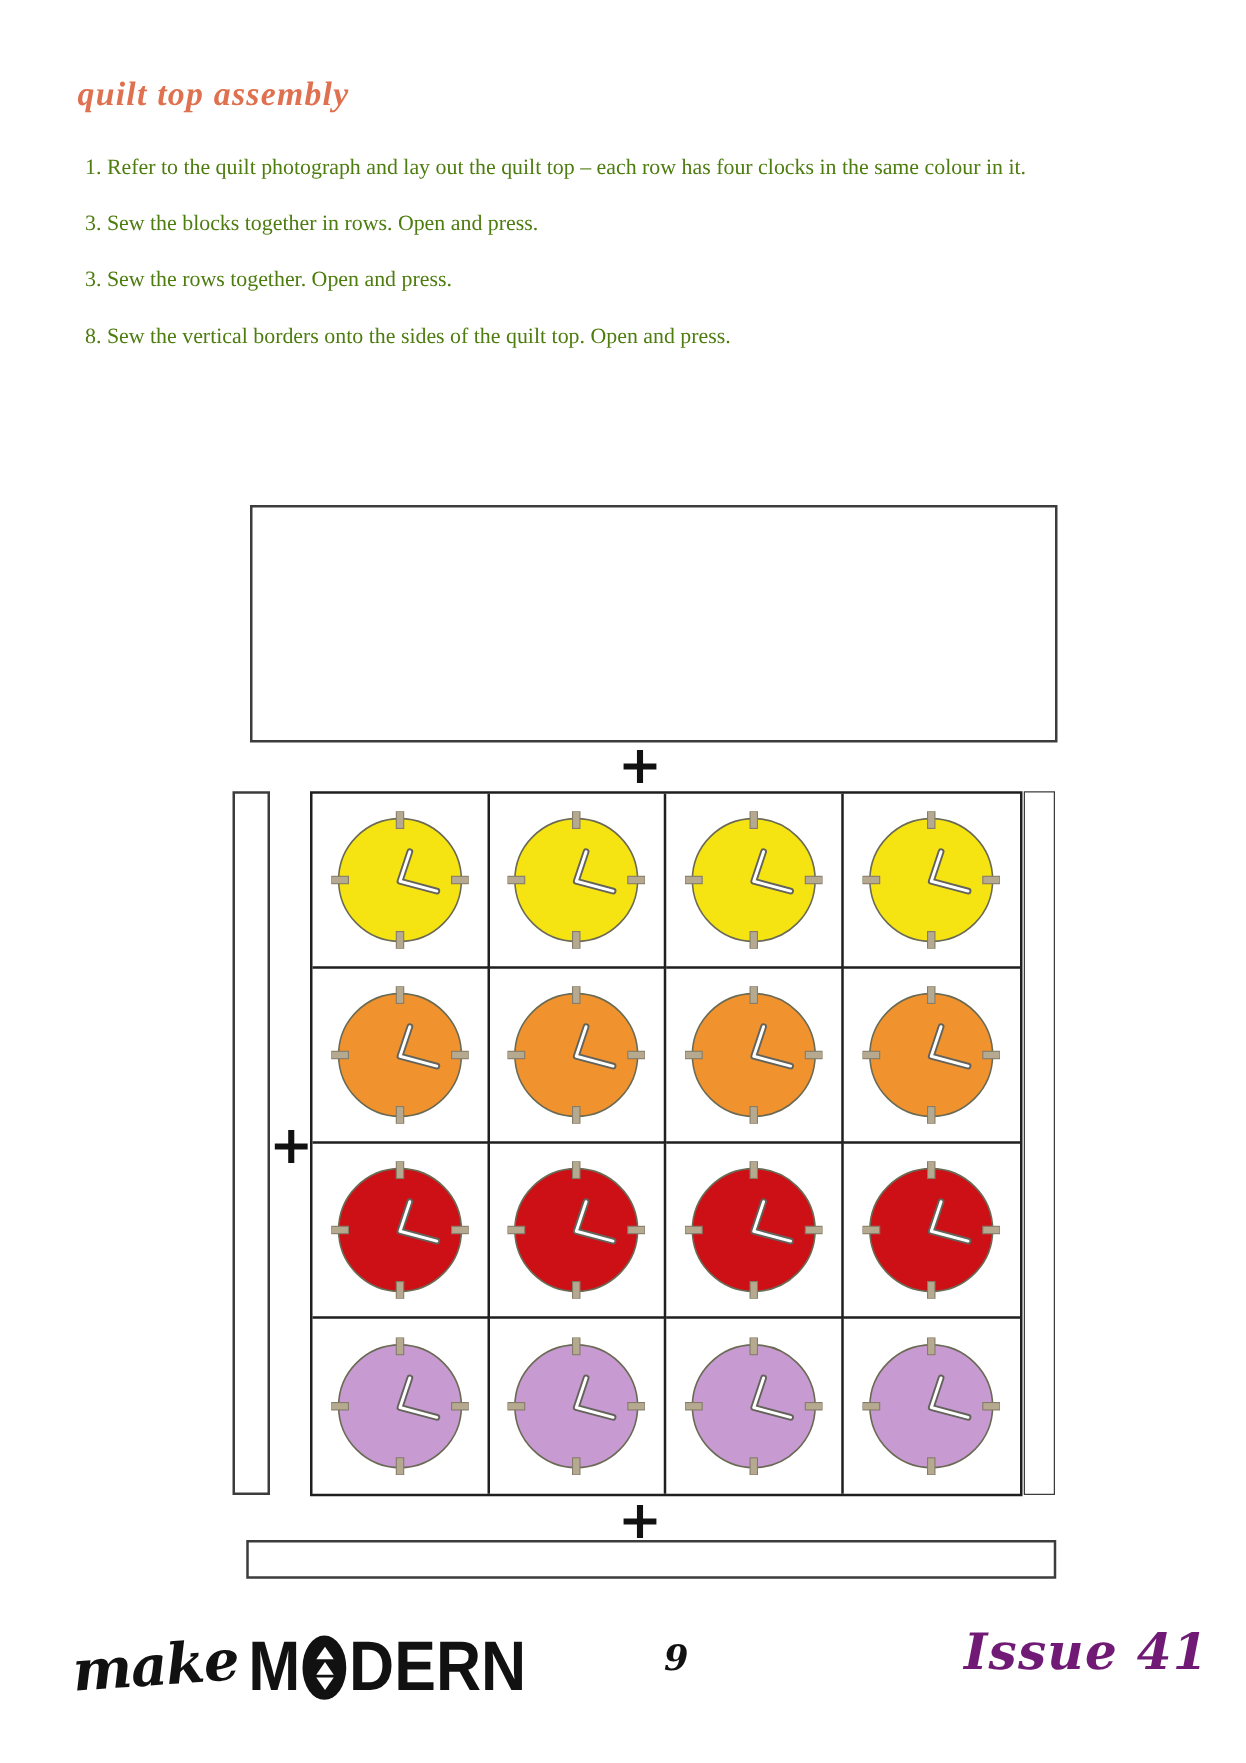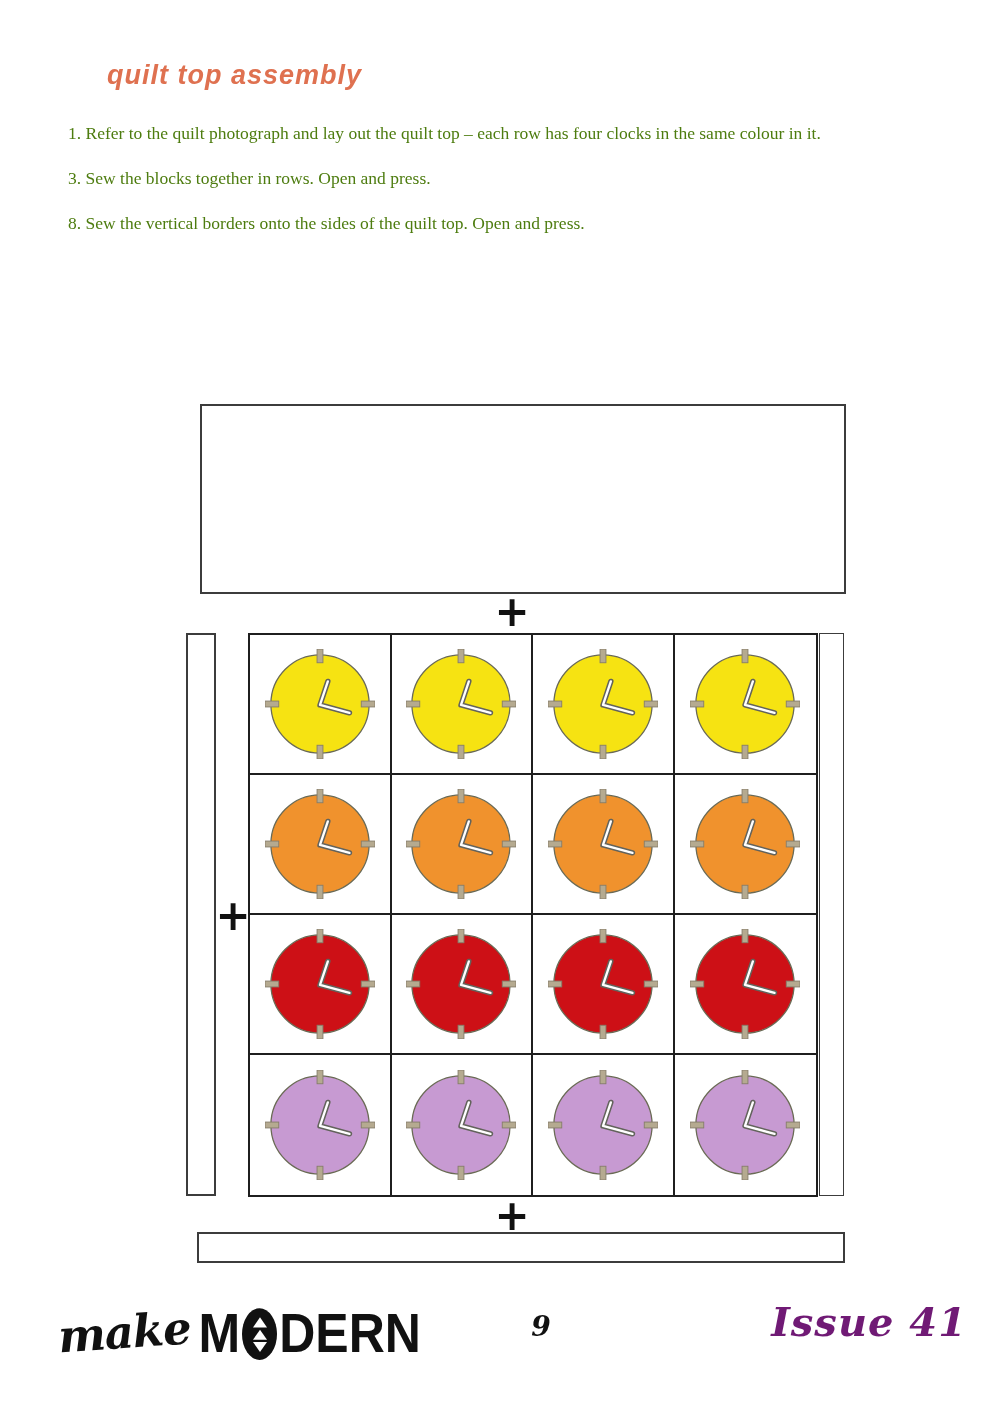--- a/index.html
+++ b/index.html
@@ -7,23 +7,23 @@
     width:997px; height:1410px;
     background:#ffffff;
     font-family:"Liberation Sans", sans-serif;
     position:relative;
     overflow:hidden;
   }
 
   
   .header-script {
     position:absolute; left:62px; top:60px;
-    font-family:Liberation Sans, sans-serif;
+    font-family:Liberation Serif, serif;
     font-style:italic; font-weight:bold;
-    font-size:27px; letter-spacing:1px;margin-left:45px;
+    font-size:27px; letter-spacing:1px;
   }
 
   
   .instructions {
     position:absolute; left:68px; top:121px; width:860px;
     font-size:17.5px; line-height:24px; color:#4d7c0f;font-family:Liberation Serif, serif;
   }
   .instructions p { margin:0 0 21px 0; text-align:justify; }
 
   
@@ -100,20 +100,21 @@
   }
 </style>
 </head>
 <body>
 
 <div class="header-script" style="color: rgb(223, 113, 80);">quilt top assembly</div>
 
 <div class="instructions">
   <p>1. Refer to the quilt photograph and lay out the quilt top – each row has four clocks in the same colour in it.</p>
   <p>3. Sew the blocks together in rows. Open and press.</p>
+  <p>3. Sew the rows together. Open and press.</p>
   <p>8. Sew the vertical borders onto the sides of the quilt top. Open and press.</p>
 </div>
 
 <div id="rect-negative" class="piece"></div>
 
 <div id="plus-top" class="plus">+</div>
 
 <div id="strip-left" class="piece"></div>
 
 <div id="plus-left" class="plus">+</div>

